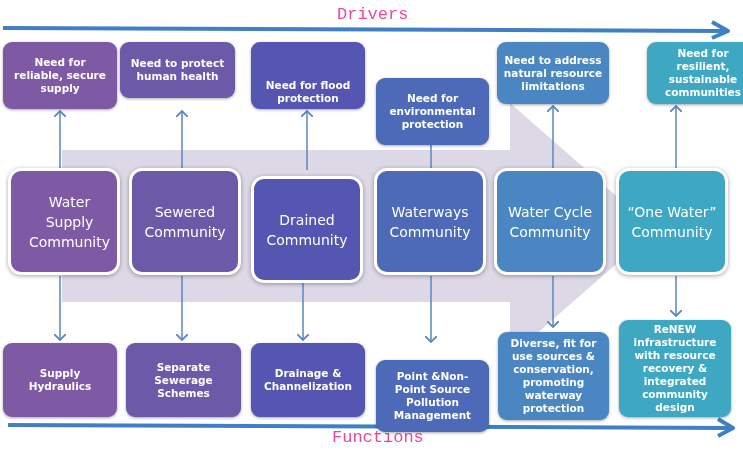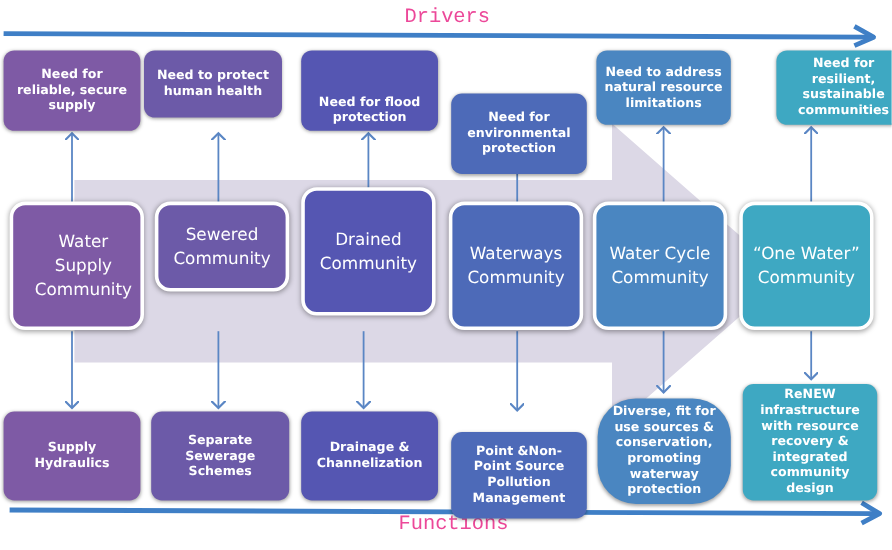--- a/index.html
+++ b/index.html
@@ -82,24 +82,24 @@
 <div class="box small c5" style="left:497px; top:42px; width:112px; height:62px;">
     <span>Need to address natural resource limitations</span>
   </div>
 <div class="box small c6" style="left:619px; top:42px; width:112px; height:62px;margin-left:28px;">
     <span>Need for resilient, sustainable communities</span>
   </div>
 
 <div class="box mid c1" style="left:8px; top:168px; width:112px; height:107px;padding-left:15px;">
     <span>Water Supply Community</span>
   </div>
-<div class="box mid c2" style="left:129px; top:168px; width:112px; height:75px;justify-content:center;">
+<div class="box mid c2" style="left:129px; top:168px; width:112px; height:107px;justify-content:center;">
     <span>Sewered Community</span>
   </div>
-<div class="box mid c3" style="left:251px; top:156px; width:112px; height:107px;">
+<div class="box mid c3" style="left:251px; top:176px; width:112px; height:107px;">
     <span>Drained Community</span>
   </div>
 <div class="box mid c4" style="left:374px; top:168px; width:112px; height:107px;text-align:center;">
     <span>Waterways Community</span>
   </div>
 <div class="box mid c5" style="left:494px; top:168px; width:112px; height:107px;">
     <span>Water Cycle Community</span>
   </div>
 <div class="box mid c6" style="left:616px; top:168px; width:112px; height:107px;">
     <span>“One Water” Community</span>
@@ -110,18 +110,18 @@
   </div>
 <div class="box small c2" style="left:126px; top:343px; width:115px; height:74px;">
     <span>Separate Sewerage Schemes</span>
   </div>
 <div class="box small c3" style="left:251px; top:343px; width:114px; height:74px;">
     <span>Drainage &amp; Channelization</span>
   </div>
 <div class="box small c4" style="left:376px; top:345px; width:113px; height:72px;margin-top:15px;">
     <span>Point &amp;Non-Point Source Pollution Management</span>
   </div>
-<div class="box small c5" style="left:498px; top:332px; width:111px; height:88px;border-radius:32px;">
+<div class="box small c5" style="left:498px; top:332px; width:111px; height:88px;">
     <span>Diverse, fit for use sources &amp; conservation, promoting waterway protection</span>
   </div>
 <div class="box small c6" style="left:619px; top:320px; width:112px; height:97px;">
     <span>ReNEW infrastructure with resource recovery &amp; integrated community design</span>
   </div>
 
 </body></html>

